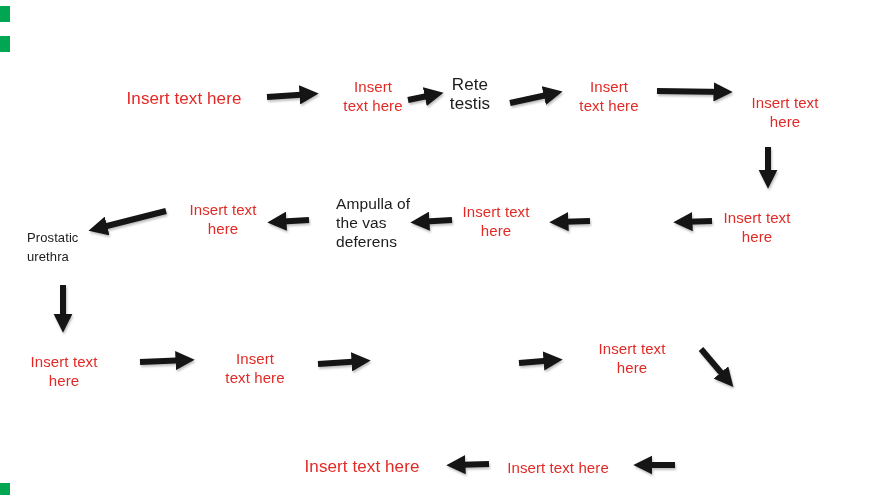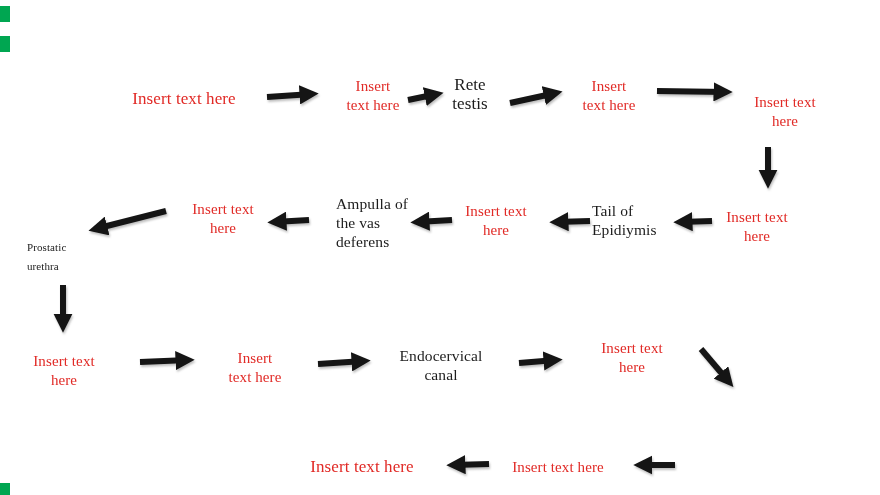--- a/index.html
+++ b/index.html
@@ -1,18 +1,18 @@
 <!DOCTYPE html>
 <html lang="en" style="--background: #ffffff; --red-text: #e12a26; --black-text: #1c1c1c; --arrow: #151515; --marker-green: #00a651;"><head>
 <meta charset="utf-8">
 <style>
   html,body{margin:0;padding:0;background:#fff;}
   .canvas{
     position:relative;width:880px;height:495px;background:var(--background,#fff);
-    overflow:hidden;font-family:Liberation Serif, serif;
+    overflow:hidden;font-family:Liberation Sans, sans-serif;
   }
   .lbl{
     position:absolute;white-space:pre-line;font-size:15px;line-height:19px;
     letter-spacing:.1px;
   }
   .center{transform:translate(-50%,-50%);text-align:center;}
   .red{color:var(--red-text,#e12a26);}
   .blk{color:var(--black-text,#1c1c1c);}
   .big{font-size:17px;}
   .arrows{position:absolute;left:0;top:0;
@@ -60,37 +60,33 @@
 text here</div>
   <div class="lbl blk center" style="left:470px;top:94px;font-size:17px">Rete
 testis</div>
   <div class="lbl red center" style="left:609px;top:96px">Insert
 text here</div>
   <div class="lbl red center" style="left:785px;top:112px">Insert text
 here</div>
 
   <div class="lbl red center" style="left:757px;top:227px">Insert text
 here</div>
-  <div class="lbl blk" style="left:592px;top:201px;font-size:15.5px">Tail of
-Epidiymis</div>
   <div class="lbl red center" style="left:496px;top:221px">Insert text
 here</div>
   <div class="lbl blk" style="left:336px;top:194px;font-size:15.5px">Ampulla of
 the vas
 deferens</div>
   <div class="lbl red center" style="left:223px;top:219px">Insert text
 here</div>
-  <div class="lbl blk" style="left:27px;top:238px;font-size:11px">Prostatic
+  <div class="lbl blk" style="left:27px;top:228px;font-size:13px">Prostatic
 urethra</div>
 
   <div class="lbl red center" style="left:64px;top:371px">Insert text
 here</div>
   <div class="lbl red center" style="left:255px;top:368px">Insert
 text here</div>
-  <div class="lbl blk center" style="left:441px;top:365px;font-size:15.5px">Endocervical
-canal</div>
   <div class="lbl red center" style="left:632px;top:358px">Insert text
 here</div>
 
   <div class="lbl red center" style="left:558px;top:467px">Insert text here</div>
   <div class="lbl red center big" style="left:362px;top:466px">Insert text here</div>
 
 </div>
 
 </body></html>

